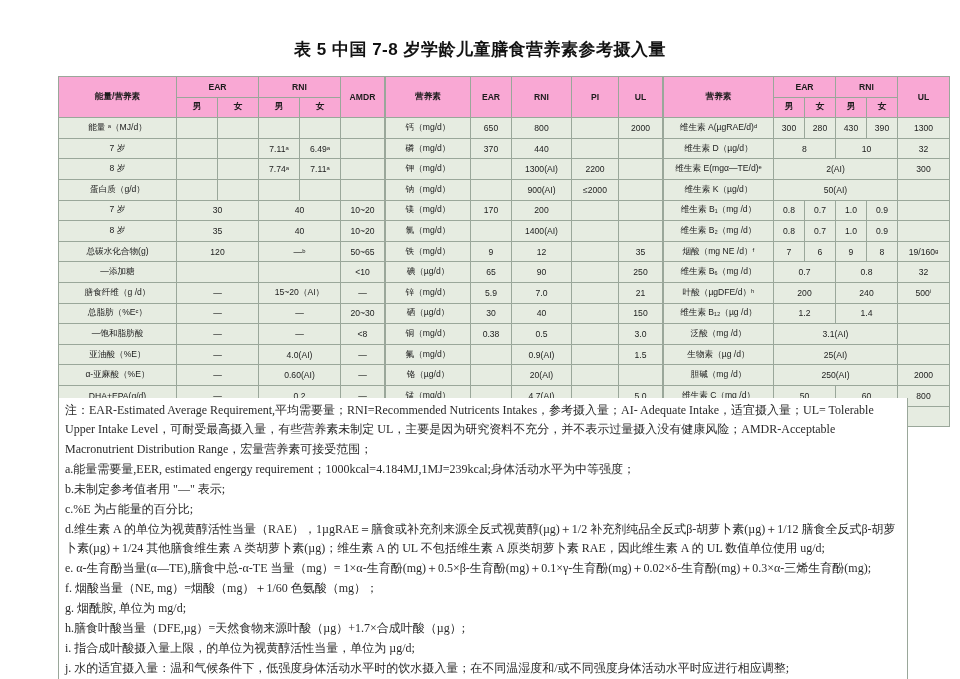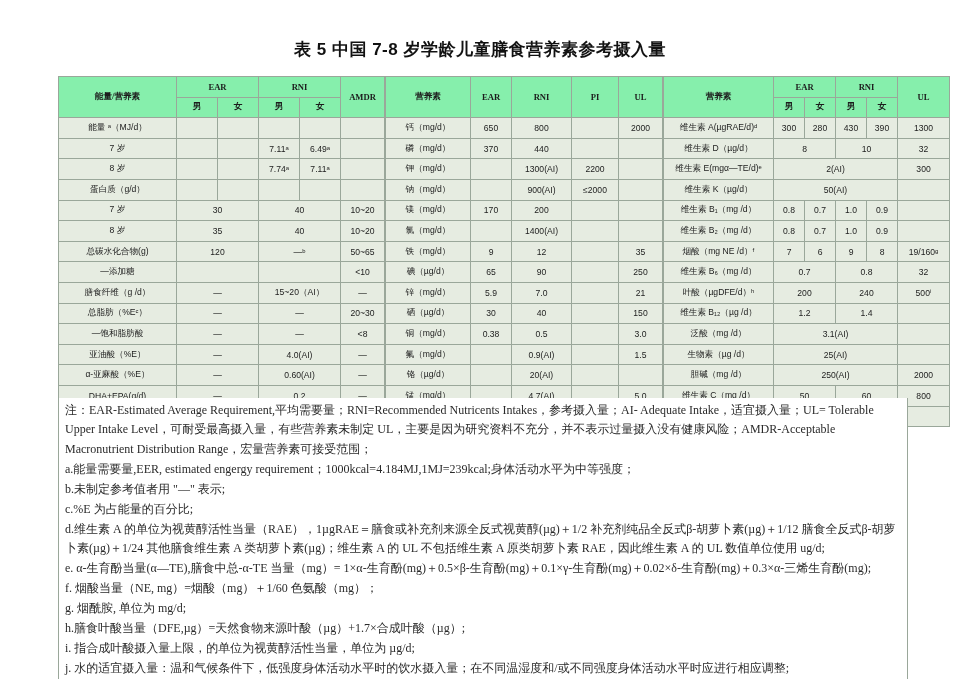--- a/index.html
+++ b/index.html
@@ -52,22 +52,21 @@
     padding: 0;
     height: 19.6px;
     text-align: center;
     vertical-align: middle;
     font-weight: normal;
     overflow: hidden;
     white-space: nowrap;
   }
   table.main th {
     font-weight: bold;
-    background: #86efac;
-    font-family: Liberation Serif, serif;
+    background: #f9a8d4;
   }
   td.lbl-left {
     text-align: left;
     padding-left: 6px;
     font-weight: bold;
   }
   td.lbl-right {
     text-align: right;
     padding-right: 12px;
   }

